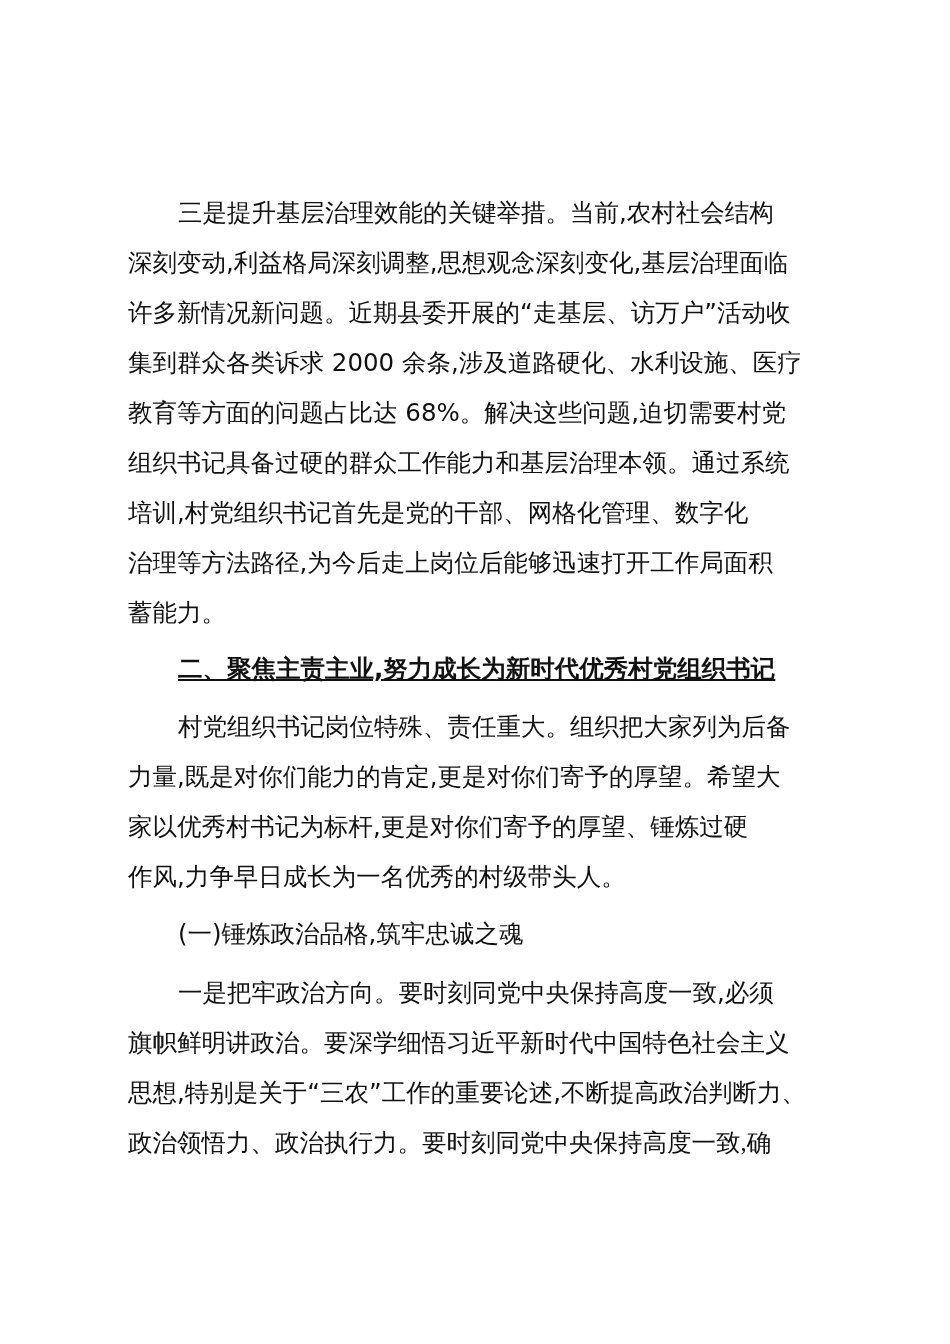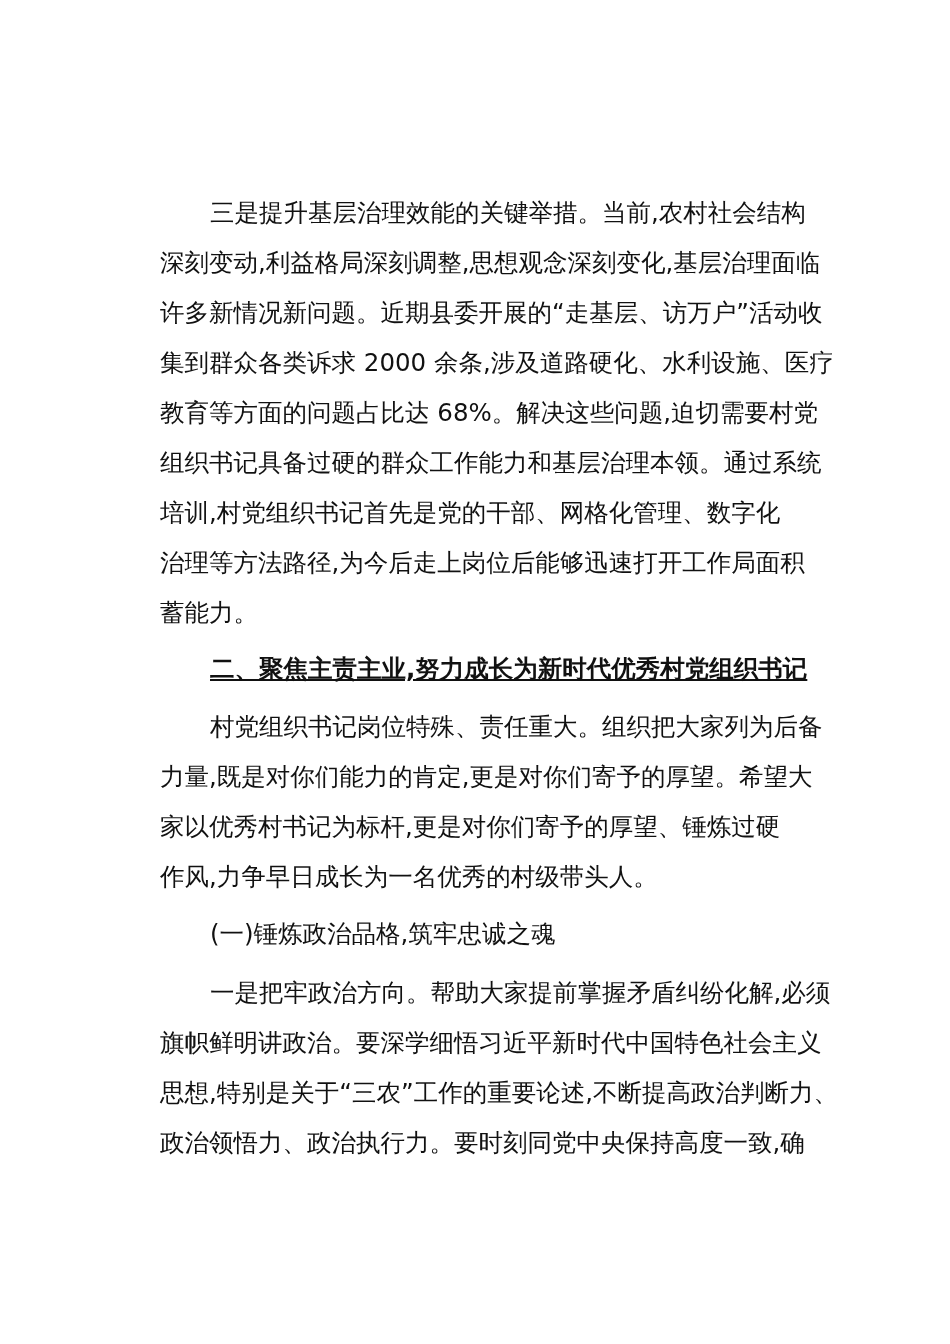--- a/index.html
+++ b/index.html
@@ -1,18 +1,18 @@
 <!DOCTYPE html>
 <html><head>
 <meta charset="utf-8">
 <style>
   html, body { margin: 0; padding: 0; background: #ffffff; }
   body { width: 950px; height: 1344px; position: relative; overflow: hidden;
          font-family: "DejaVu Sans", "Liberation Sans", sans-serif; color: #111111; }
-  .page { position: absolute; left: 0; top: 0; width: 798px; height: 1344px; background: #ffffff; margin-left: 32px; }
+  .page { position: absolute; left: 0; top: 0; width: 798px; height: 1344px; background: #ffffff; }
   .line { position: absolute; left: 128px; font-size: 24.5px; line-height: 30px; white-space: nowrap; letter-spacing: 0px; }
   .indent { left: 178px; }
   .bold { font-weight: bold; text-decoration: underline; }
 </style>
 </head>
 <body>
 
 <div class="page">
 
   <div>
@@ -36,19 +36,19 @@
     <div class="line" style="top:762px;text-align:center;">力量,既是对你们能力的肯定,更是对你们寄予的厚望。希望大</div>
     <div class="line" style="top:812px;">家以优秀村书记为标杆,更是对你们寄予的厚望、锤炼过硬</div>
     <div class="line" style="top:862px;">作风,力争早日成长为一名优秀的村级带头人。</div>
   </div>
 
   <div>
     <div class="line indent" style="top:919px;">(一)锤炼政治品格,筑牢忠诚之魂</div>
   </div>
 
   <div>
-    <div class="line indent" style="top:978px;">一是把牢政治方向。帮助大家提前掌握矛盾纠纷化解,必须</div>
+    <div class="line indent" style="top:978px;">一是把牢政治方向。要时刻同党中央保持高度一致,必须</div>
     <div class="line" style="top:1028px;">旗帜鲜明讲政治。要深学细悟习近平新时代中国特色社会主义</div>
     <div class="line" style="top:1078px;">思想,特别是关于“三农”工作的重要论述,不断提高政治判断力、</div>
-    <div class="line" style="top:1128px;">政治领悟力、政治执行力。要时刻同党中央保持高度一致,确</div>
+    <div class="line" style="top:1128px;font-family:Liberation Serif, serif;">政治领悟力、政治执行力。要时刻同党中央保持高度一致,确</div>
   </div>
 
 </div>
 
 </body></html>

